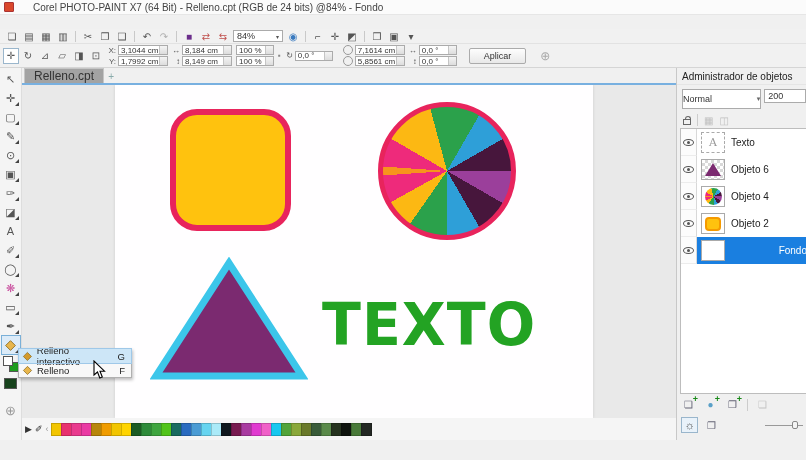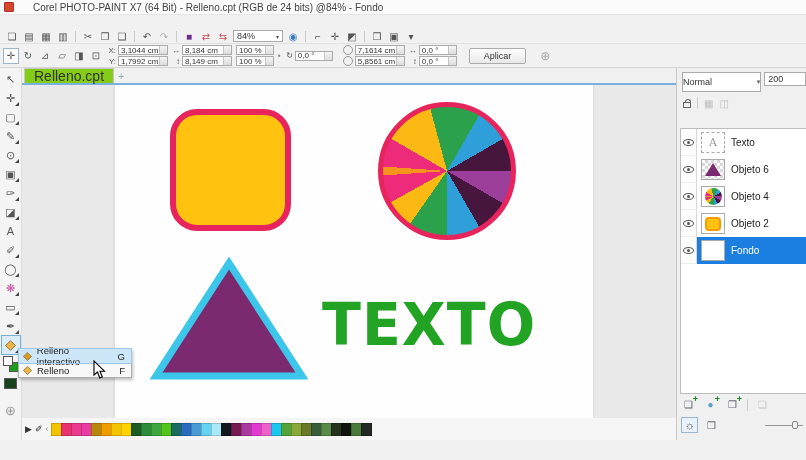--- a/index.html
+++ b/index.html
@@ -28,21 +28,21 @@
   .frow { display:flex; align-items:center; gap:2px; height:10px; }
   .flabel { font-size:8px; color:#555; width:8px; text-align:right; }
   .field { width:50px; height:10px; background:#fff; border:1px solid #ababab; font-size:8px; color:#333; display:flex; align-items:center; justify-content:space-between; padding-left:2px; }
   .spin { width:8px; height:100%; border-left:1px solid #c5c5c5; background:linear-gradient(#f4f4f4,#ddd); }
   .field.small { width:38px; }
   .apply-btn { height:16px; padding:0 14px; background:linear-gradient(#fdfdfd,#e8e8e8); border:1px solid #ababab; border-radius:2px; font-size:9px; color:#333; margin-left:8px; }
   .circ { width:10px; height:10px; border:1px solid #999; border-radius:50%; color:#777; font-size:8px; display:flex; align-items:center; justify-content:center; margin-left:6px; }
 
   
   #tabbar { left:22px; top:68px; width:654px; height:17px; background:#f0f0f0; border-bottom:2px solid #78b0e0; display:flex; align-items:flex-end; }
-  #doctab { height:15px; background:#84cc16; border:1px solid #c6c6c6; border-bottom:none; padding:0 9px; font-size:14px; color:#333; display:flex; align-items:center; margin-left:2px; }
+  #doctab { height:15px; background:#a3a3a3; border:1px solid #c6c6c6; border-bottom:none; padding:0 9px; font-size:12px; color:#333; display:flex; align-items:center; margin-left:2px; }
   #newtab { width:14px; height:13px; color:#8aa; font-size:10px; display:flex; align-items:center; justify-content:center; }
 
   
   #toolbox { left:0; top:68px; width:22px; height:372px; background:#f4f4f4; border-right:1px solid #ddd; display:flex; flex-direction:column; align-items:center; padding-top:2px; gap:1px; }
   .tool { width:18px; height:18px; display:flex; align-items:center; justify-content:center; font-size:11px; color:#555; position:relative; }
   .tool.fo::after { content:""; position:absolute; right:1px; bottom:1px; border:2.5px solid transparent; border-right-color:#444; border-bottom-color:#444; }
   .tool.active { background:#dcebf8; outline:1px solid #7ab0d8; }
   .swatchpair { position:relative; width:16px; height:16px; }
   .swatchpair .back { position:absolute; right:0; bottom:0; width:10px; height:10px; background:#1f9d1f; border:1px solid #555; }
   .swatchpair .front { position:absolute; left:0; top:0; width:10px; height:10px; background:#fff; border:1px solid #555; }
@@ -80,21 +80,21 @@
   .lock { width:8px; height:6px; border:1px solid #666; position:relative; margin-top:3px; }
   .lock::before { content:""; position:absolute; top:-4px; left:1px; width:4px; height:3px; border:1px solid #666; border-bottom:none; border-radius:3px 3px 0 0; }
   .vdiv { width:1px; height:12px; background:#ccc; }
   .dimico { color:#c0c0c0; font-size:10px; }
   #objlist { position:absolute; left:3px; top:60px; width:127px; height:266px; background:#fff; border:1px solid #bdbdbd; border-right:none; }
   .orow { display:flex; align-items:stretch; height:27px; }
   .eyecell { width:16px; border-right:1px solid #d8d8d8; border-bottom:1px solid #ececec; display:flex; align-items:center; justify-content:center; background:#fcfcfc; flex:none; }
   .eye { width:11px; height:7px; border:1px solid #555; border-radius:50%; position:relative; }
   .eye::after { content:""; position:absolute; left:3px; top:1.5px; width:3px; height:3px; border-radius:50%; background:#555; }
   .obody { flex:1; display:flex; align-items:center; gap:6px; padding-left:4px; }
-  .orow.sel .obody { background:#1a7fe0; color:#fff; }
+  .orow.sel .obody { background:#1a7fe0; color:#fff;justify-content:space-between; }
   .thumb { width:24px; height:21px; border:1px solid #aaa; background:#fff; display:flex; align-items:center; justify-content:center; flex:none; }
   .thumb.text { border-style:dashed; color:#999; font-size:11px; font-family:"DejaVu Serif", serif; }
   .thumb.checker { background:repeating-conic-gradient(#d8d8d8 0 25%, #fff 0 50%) 0 0/6px 6px; }
   .minitri { width:0; height:0; border-left:8px solid transparent; border-right:8px solid transparent; border-bottom:13px solid #7b2a70; }
   .miniwheel { width:17px; height:17px; border-radius:50%; }
   .minisq { width:16px; height:14px; background:#ffc20e; border:2px solid #f59a00; border-radius:4px; }
   .olabel { font-size:10px; }
   #ombtns1 { position:absolute; left:4px; top:330px; display:flex; align-items:center; gap:7px; }
   .pbtn { position:relative; width:15px; height:13px; display:flex; align-items:center; justify-content:center; font-size:10px; color:#667; }
   .pbtn .plus { position:absolute; right:-2px; top:-4px; color:#1a8a1a; font-size:9px; font-weight:bold; }
@@ -351,20 +351,21 @@
         <span class="sw" title="#3a5c3a" style="background: rgb(58, 92, 58);"></span>
         <span class="sw" title="#5a8a4a" style="background: rgb(90, 138, 74);"></span>
         <span class="sw" title="#26331f" style="background: rgb(38, 51, 31);"></span>
         <span class="sw" title="#0f140f" style="background: rgb(15, 20, 15);"></span>
         <span class="sw" title="#497a39" style="background: rgb(73, 122, 57);"></span>
         <span class="sw" title="#232823" style="background: rgb(35, 40, 35);"></span>
       </div>
   </div>
 
   <div id="rightpanel" class="abs">
+    <div id="omtitle">Administrador de objetos</div>
     <div id="omctrl">
       <div class="dropdown">
         <span>Normal</span>
           <span style="font-size:7px;color:#666;">▾</span>
       </div>
       <div class="opacity">
           <span>200</span>
         </div>
     </div>
     <div id="omicons">

